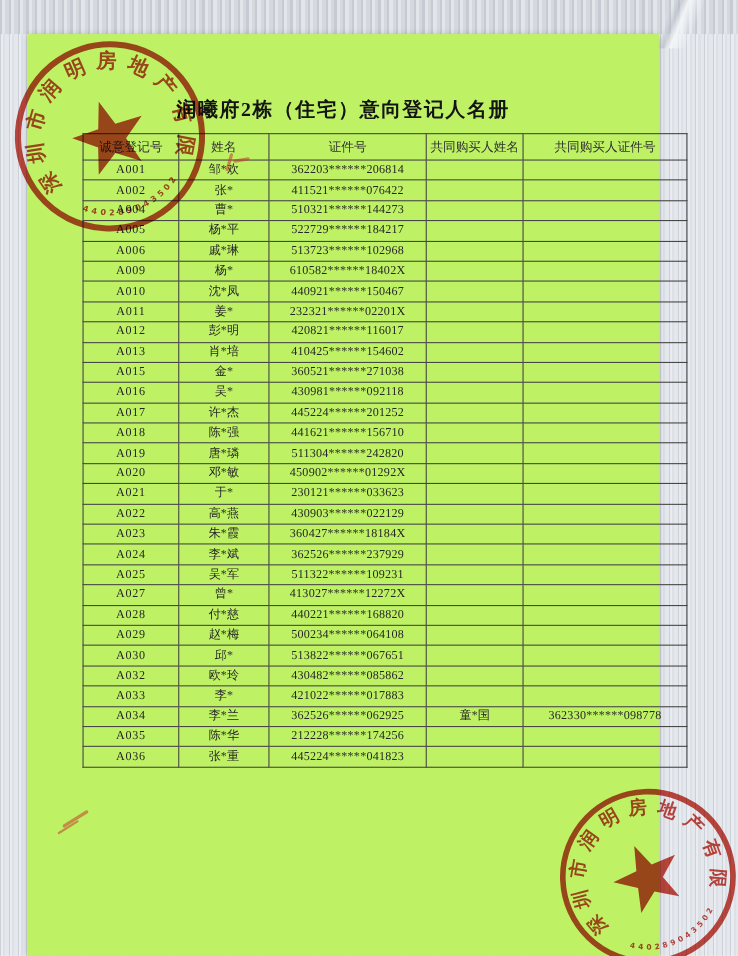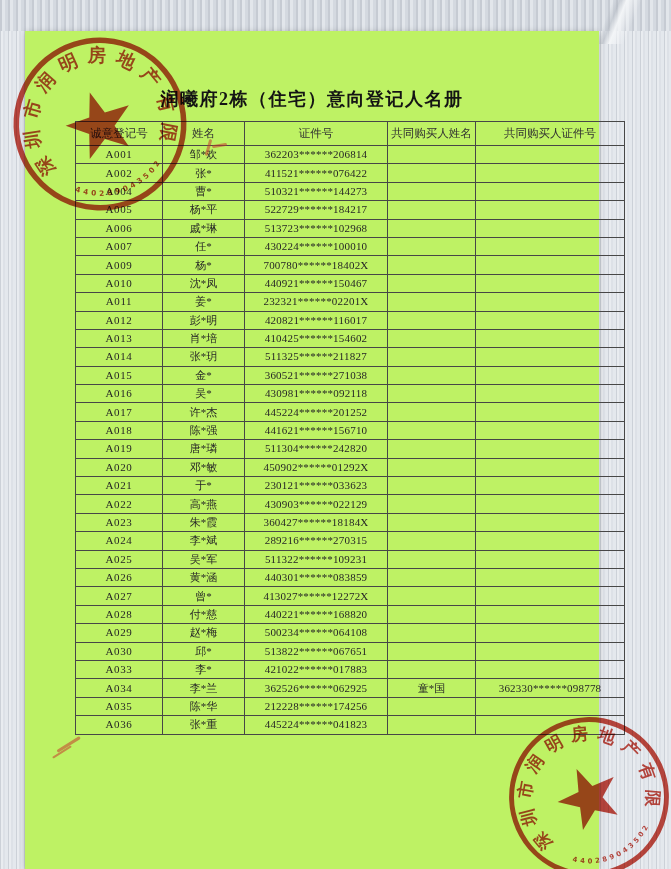--- a/index.html
+++ b/index.html
@@ -103,30 +103,23 @@
           <td></td>
         </tr>
         <tr>
           <td>A006</td>
           <td>戚*琳</td>
           <td>513723******102968</td>
           <td></td>
           <td></td>
         </tr>
         <tr>
-          <td>A007</td>
-          <td>任*</td>
-          <td>430224******100010</td>
-          <td></td>
-          <td></td>
-        </tr>
-        <tr>
           <td>A009</td>
           <td>杨*</td>
-          <td>700780******18402X</td>
+          <td>610582******18402X</td>
           <td></td>
           <td></td>
         </tr>
         <tr>
           <td>A010</td>
           <td>沈*凤</td>
           <td>440921******150467</td>
           <td></td>
           <td></td>
         </tr>
@@ -145,27 +138,20 @@
           <td></td>
         </tr>
         <tr>
           <td>A013</td>
           <td>肖*培</td>
           <td>410425******154602</td>
           <td></td>
           <td></td>
         </tr>
         <tr>
-          <td>A014</td>
-          <td>张*玥</td>
-          <td>511325******211827</td>
-          <td></td>
-          <td></td>
-        </tr>
-        <tr>
           <td>A015</td>
           <td>金*</td>
           <td>360521******271038</td>
           <td></td>
           <td></td>
         </tr>
         <tr>
           <td>A016</td>
           <td>吴*</td>
           <td>430981******092118</td>
@@ -217,39 +203,32 @@
         <tr>
           <td>A023</td>
           <td>朱*霞</td>
           <td>360427******18184X</td>
           <td></td>
           <td></td>
         </tr>
         <tr>
           <td>A024</td>
           <td>李*斌</td>
-          <td>289216******270315</td>
+          <td>362526******237929</td>
           <td></td>
           <td></td>
         </tr>
         <tr>
           <td>A025</td>
           <td>吴*军</td>
           <td>511322******109231</td>
           <td></td>
           <td></td>
         </tr>
         <tr>
-          <td>A026</td>
-          <td>黄*涵</td>
-          <td>440301******083859</td>
-          <td></td>
-          <td></td>
-        </tr>
-        <tr>
           <td>A027</td>
           <td>曾*</td>
           <td>413027******12272X</td>
           <td></td>
           <td></td>
         </tr>
         <tr>
           <td>A028</td>
           <td>付*慈</td>
           <td>440221******168820</td>
@@ -260,20 +239,27 @@
           <td>A029</td>
           <td>赵*梅</td>
           <td>500234******064108</td>
           <td></td>
           <td></td>
         </tr>
         <tr>
           <td>A030</td>
           <td>邱*</td>
           <td>513822******067651</td>
+          <td></td>
+          <td></td>
+        </tr>
+        <tr>
+          <td>A032</td>
+          <td>欧*玲</td>
+          <td>430482******085862</td>
           <td></td>
           <td></td>
         </tr>
         <tr>
           <td>A033</td>
           <td>李*</td>
           <td>421022******017883</td>
           <td></td>
           <td></td>
         </tr>

